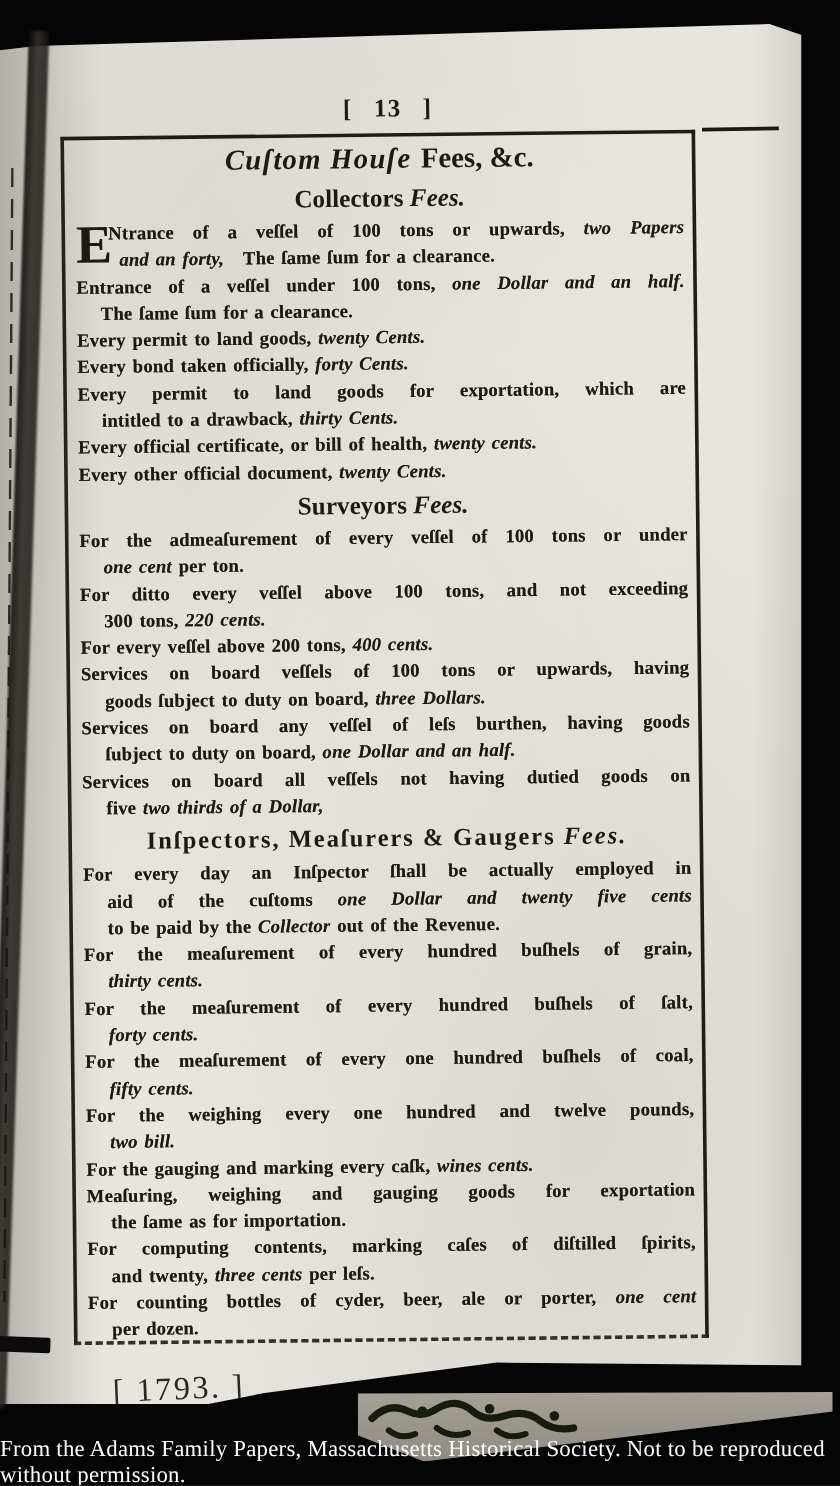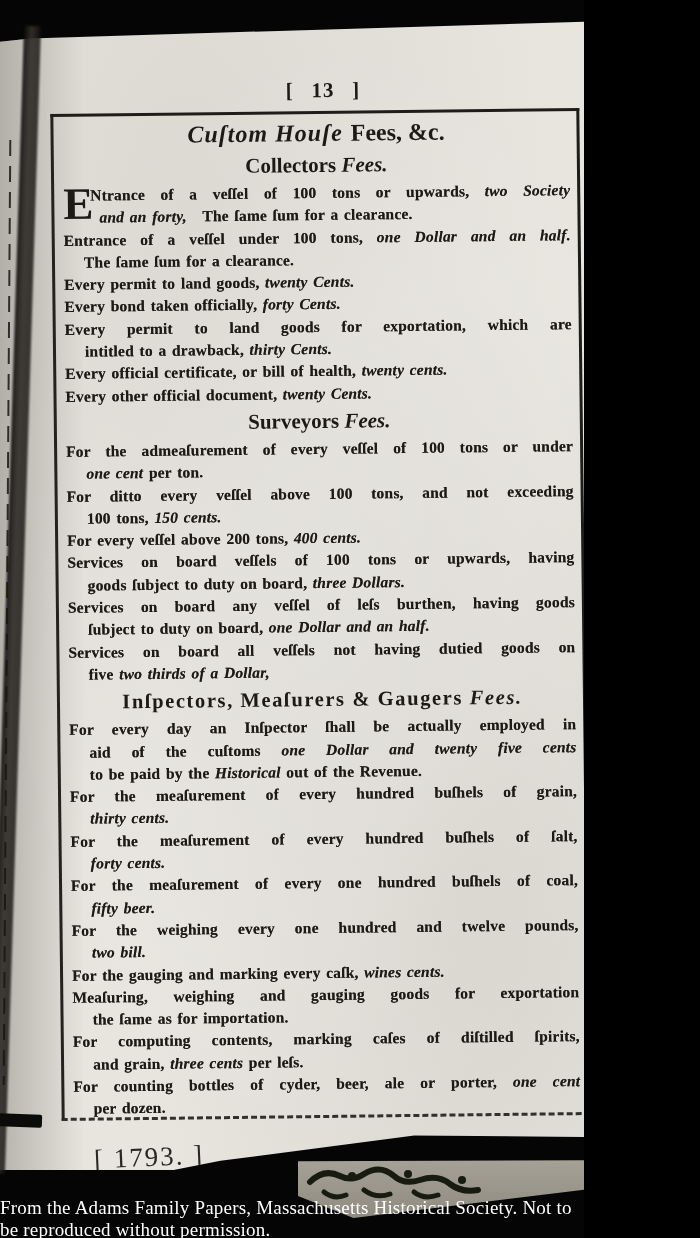--- a/index.html
+++ b/index.html
@@ -1,18 +1,18 @@
 <!DOCTYPE html>
 <html><head>
 <meta charset="utf-8">
 <style>
   html,body{margin:0;padding:0;background:#000;}
   *{box-sizing:border-box;}
   .stage{
-    position:relative;width:584px;height:1238px;overflow:hidden;
+    position:relative;width:700px;height:1238px;overflow:hidden;
     background:#050505;
     font-family:"Liberation Serif","DejaVu Serif",serif;
   }
   
   .page{
     position:absolute;left:0;top:20px;width:668px;height:1150px;
     background:
       radial-gradient(ellipse at 28% 18%, rgba(110,104,92,.10), transparent 55%),
       radial-gradient(ellipse at 72% 78%, rgba(110,104,92,.12), transparent 50%),
       radial-gradient(ellipse at 50% 50%, rgba(255,255,255,.25), transparent 70%),
@@ -115,63 +115,63 @@
     <div class="page-number">[  13  ]</div>
 
     <div class="rule-ext"></div>
 
     <div class="frame">
       <div class="doc-title"><span class="t-italic">Cuſtom Houſe</span><span class="t-roman">Fees, &amp;c.</span></div>
       <div id="frame-body">
           <div class="heading h-0"><span class="seg-r">Collectors </span><span class="seg-i">Fees.</span></div>
           <div class="lines">
             <span class="dropcap">E</span>
-            <div class="line just dc1"><span class="seg-r">Ntrance of a veſſel of 100 tons or upwards, </span><span class="seg-i">two Society</span></div>
+            <div class="line just dc1"><span class="seg-r">Ntrance of a veſſel of 100 tons or upwards, </span><span class="seg-i">two Papers</span></div>
             <div class="line dc2"><span class="seg-i">and an forty,</span><span class="seg-r"> The ſame ſum for a clearance.</span></div>
             <div class="line just"><span class="seg-r">Entrance of a veſſel under 100 tons, </span><span class="seg-i">one Dollar and an half.</span></div>
             <div class="line ind"><span class="seg-r">The ſame ſum for a clearance.</span></div>
             <div class="line"><span class="seg-r">Every permit to land goods, </span><span class="seg-i">twenty Cents.</span></div>
             <div class="line"><span class="seg-r">Every bond taken officially, </span><span class="seg-i">forty Cents.</span></div>
             <div class="line just"><span class="seg-r">Every permit to land goods for exportation, which are</span></div>
             <div class="line ind"><span class="seg-r">intitled to a drawback, </span><span class="seg-i">thirty Cents.</span></div>
             <div class="line"><span class="seg-r">Every official certificate, or bill of health, </span><span class="seg-i">twenty cents.</span></div>
             <div class="line"><span class="seg-r">Every other official document, </span><span class="seg-i">twenty Cents.</span></div>
           </div>
           <div class="heading h-1"><span class="seg-r">Surveyors </span><span class="seg-i">Fees.</span></div>
           <div class="lines">
             <div class="line just"><span class="seg-r">For the admeaſurement of every veſſel of 100 tons or under</span></div>
             <div class="line ind"><span class="seg-i">one cent</span><span class="seg-r"> per ton.</span></div>
             <div class="line just"><span class="seg-r">For ditto every veſſel above 100 tons, and not exceeding</span></div>
-            <div class="line ind"><span class="seg-r">100 tons, </span><span class="seg-i">150 cents.</span></div>
+            <div class="line ind"><span class="seg-r">300 tons, </span><span class="seg-i">220 cents.</span></div>
             <div class="line"><span class="seg-r">For every veſſel above 200 tons, </span><span class="seg-i">400 cents.</span></div>
             <div class="line just"><span class="seg-r">Services on board veſſels of 100 tons or upwards, having</span></div>
             <div class="line ind"><span class="seg-r">goods ſubject to duty on board, </span><span class="seg-i">three Dollars.</span></div>
             <div class="line just"><span class="seg-r">Services on board any veſſel of leſs burthen, having goods</span></div>
             <div class="line ind"><span class="seg-r">ſubject to duty on board, </span><span class="seg-i">one Dollar and an half.</span></div>
             <div class="line just"><span class="seg-r">Services on board all veſſels not having dutied goods on</span></div>
             <div class="line ind"><span class="seg-r">five </span><span class="seg-i">two thirds of a Dollar,</span></div>
           </div>
           <div class="heading h-2"><span class="seg-r">Inſpectors, Meaſurers &amp; Gaugers </span><span class="seg-i">Fees.</span></div>
           <div class="lines">
             <div class="line just"><span class="seg-r">For every day an Inſpector ſhall be actually employed in</span></div>
             <div class="line ind just"><span class="seg-r">aid of the cuſtoms </span><span class="seg-i">one Dollar and twenty five cents</span></div>
-            <div class="line ind"><span class="seg-r">to be paid by the </span><span class="seg-i">Historical</span><span class="seg-r"> out of the Revenue.</span></div>
+            <div class="line ind"><span class="seg-r">to be paid by the </span><span class="seg-i">Collector</span><span class="seg-r"> out of the Revenue.</span></div>
             <div class="line just"><span class="seg-r">For the meaſurement of every hundred buſhels of grain,</span></div>
             <div class="line ind"><span class="seg-i">thirty cents.</span></div>
             <div class="line just"><span class="seg-r">For the meaſurement of every hundred buſhels of ſalt,</span></div>
             <div class="line ind"><span class="seg-i">forty cents.</span></div>
             <div class="line just"><span class="seg-r">For the meaſurement of every one hundred buſhels of coal,</span></div>
-            <div class="line ind"><span class="seg-i">fifty beer.</span></div>
+            <div class="line ind"><span class="seg-i">fifty cents.</span></div>
             <div class="line just"><span class="seg-r">For the weighing every one hundred and twelve pounds,</span></div>
             <div class="line ind"><span class="seg-i">two bill.</span></div>
             <div class="line"><span class="seg-r">For the gauging and marking every caſk, </span><span class="seg-i">wines cents.</span></div>
             <div class="line just"><span class="seg-r">Meaſuring, weighing and gauging goods for exportation</span></div>
             <div class="line ind"><span class="seg-r">the ſame as for importation.</span></div>
             <div class="line just"><span class="seg-r">For computing contents, marking caſes of diſtilled ſpirits,</span></div>
-            <div class="line ind"><span class="seg-r">and grain, </span><span class="seg-i">three cents</span><span class="seg-r"> per leſs.</span></div>
+            <div class="line ind"><span class="seg-r">and twenty, </span><span class="seg-i">three cents</span><span class="seg-r"> per leſs.</span></div>
             <div class="line just"><span class="seg-r">For counting bottles of cyder, beer, ale or porter, </span><span class="seg-i">one cent</span></div>
             <div class="line ind"><span class="seg-r">per dozen.</span></div>
           </div>
         </div>
     </div>
 
     <div class="year-mark">[ 1793. ]</div>
   </div>
 
   <div class="gutter-shadow"></div>

